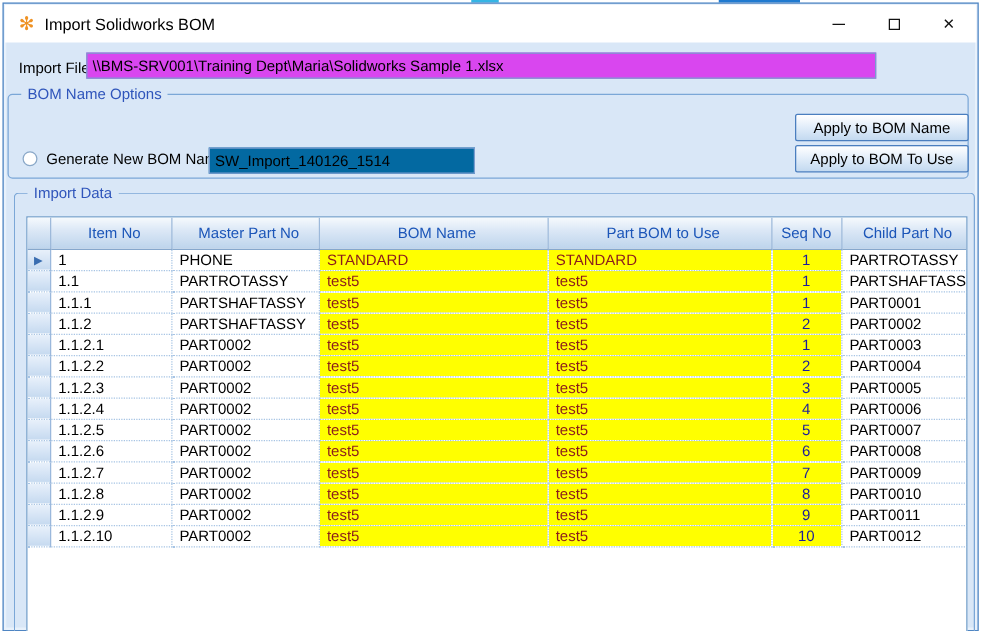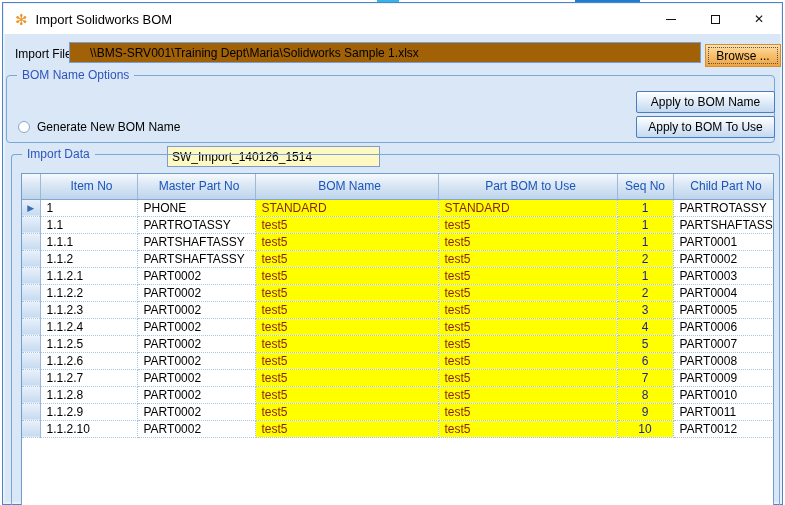--- a/index.html
+++ b/index.html
@@ -24,44 +24,44 @@
     font-size:13px; color:#111; cursor:default; }
   .glyph-min { display:block; width:10px; border-top:1px solid #111; }
   .glyph-max { display:block; width:9px; height:9px; border:1px solid #111; }
   .glyph-close { font-size:12px; }
 
   .client { position:absolute; left:3px; right:3px; top:31px; bottom:1px; }
 
   
   .lbl-import-file { position:absolute; left:9px; top:13px; font-size:12px; color:#000; }
   .txt-import-file { position:absolute; left:63px; top:8px; width:632px; height:21px;
-    border:1px solid #7a9ccf; background:#a16207; font-family:"Liberation Sans",sans-serif;
-    font-size:12px; padding:0 20px; color:#000; }
+    border:1px solid #7a9ccf; background:#d946ef; font-family:"Liberation Sans",sans-serif;
+    font-size:12px; padding:0 4px; color:#000; }
   .btn-browse { position:absolute; left:699px; top:10px; width:76px; height:23px;
     background:linear-gradient(to bottom, var(--browse-grad-top), #f8c271 45%, var(--browse-grad-bottom));
     border:1px solid var(--browse-border); outline:1px dotted #555; outline-offset:-4px;
     font-family:"Liberation Sans",sans-serif; font-size:12px; color:#000; }
 
   
   .groupbox { position:absolute; border:1px solid var(--panel-border); border-radius:4px; }
   .group-label { position:absolute; top:-8px; left:10px; padding:0 5px;
     background:var(--form-bg); font-size:12px; color:var(--group-label); }
   .group-options { left:0; width:769px; top:41px; height:68px; }
   .group-import  { left:5px; width:769px; top:120px; height:356px; border-bottom:none;
     border-bottom-left-radius:0; border-bottom-right-radius:0; }
 
   .radio-row { position:absolute; left:11px; display:flex; align-items:center; gap:7px;
     font-size:12px; color:#000; }
   .radio { width:12px; height:12px; border-radius:50%; background:#fff;
     border:1px solid #8aa8c8; display:inline-flex; align-items:center; justify-content:center; }
   .radio.checked { border-color:#3f74b5; }
   .radio.checked .dot { width:6px; height:6px; border-radius:50%; background:#2b66b8; }
   .txt-newname { position:absolute; left:160px; top:42px; width:213px; height:21px;
-    border:1px solid #7a9ccf; background:#fef9c3; font-family:"Liberation Sans",sans-serif;
-    font-size:12px; padding:0 4px; color:#000;margin-top:28px; }
+    border:1px solid #7a9ccf; background:#0369a1; font-family:"Liberation Sans",sans-serif;
+    font-size:12px; padding:0 4px; color:#000; }
 
   .btn-apply { position:absolute; left:629px; width:139px; height:22px;
     background:linear-gradient(to bottom, var(--button-grad-top), #e3eefa 45%, var(--button-grad-bottom));
     border:1px solid var(--button-border); border-radius:2px;
     font-family:"Liberation Sans",sans-serif; font-size:12px; color:#000; }
   .btn-apply-name { top:15px; }
   .btn-apply-use  { top:40px; }
 
   
   .grid { position:absolute; left:9px; top:18px; width:753px; height:334px;
@@ -101,21 +101,20 @@
             <span class="glyph-max"></span>
           </span>
         <span class="win-btn glyph-close">✕</span>
       </div>
     </div>
 
     <div class="client">
 
       <span class="lbl-import-file">Import File</span>
       <input class="txt-import-file" type="text" value="\\BMS-SRV001\Training Dept\Maria\Solidworks Sample 1.xlsx" style="">
-      <button class="btn-browse">Browse ...</button>
 
       <div class="groupbox group-options">
         <span class="group-label">BOM Name Options</span>
 
 
         <div class="radio-row" style="top:44px;">
           <span class="radio"></span>
           <span>Generate New BOM Name</span>
         </div>
 

